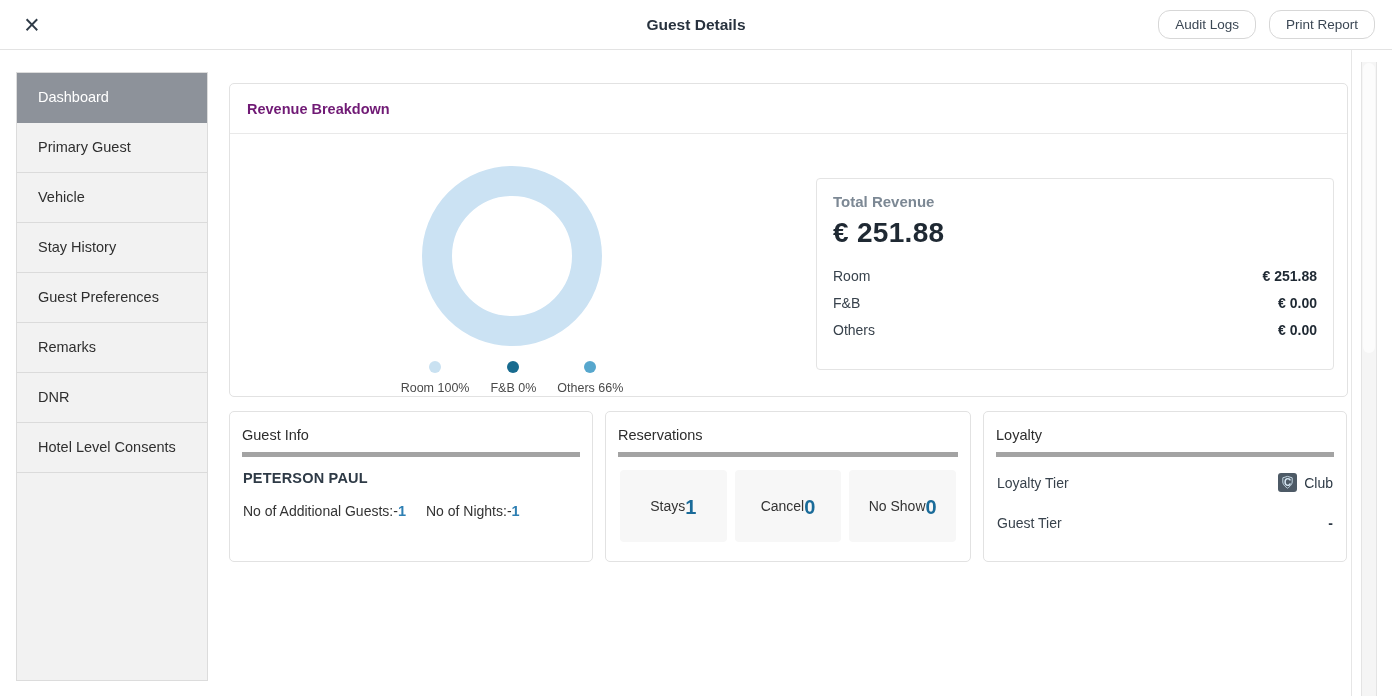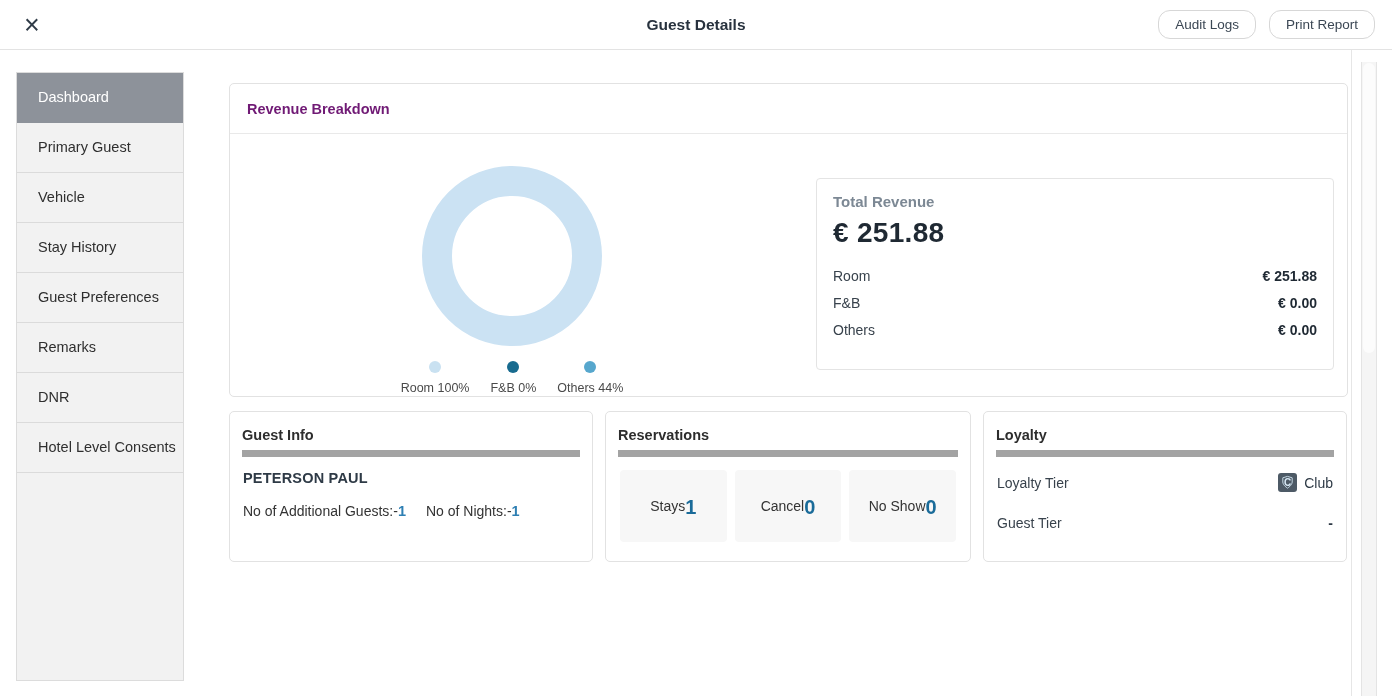--- a/index.html
+++ b/index.html
@@ -15,21 +15,21 @@
   .header-title { position:absolute; left:50%; top:0; transform:translateX(-50%);
     line-height:49px; font-size:15.5px; font-weight:bold; color:#28323e; white-space:nowrap; }
   .header-actions { position:absolute; right:17px; top:10px; display:flex; gap:13px; }
   .btn { height:29px; padding:0 16px; background:#fff; border:1px solid #d7d7d7;
     border-radius:12px; font-size:13.5px; color:#3b4754; cursor:pointer;
     font-family:"Liberation Sans", sans-serif; }
 
   .content { position:absolute; top:50px; left:0; right:0; bottom:0; }
 
   
-  .sidebar { position:absolute; left:16px; top:22px; width:168px; height:609px;
+  .sidebar { position:absolute; left:16px; top:22px; width:192px; height:609px;
     background:#f2f2f2; border:1px solid #dcdcdc; }
   .side-item { height:50px; line-height:49px; padding-left:21px; font-size:14.5px;
     color:#2f2f2f; border-bottom:1px solid #dbdbdb; cursor:pointer; white-space:nowrap;
     overflow:hidden; }
   .side-item.active { background:#8d929a; color:#ffffff; border-bottom-color:#8d929a; }
 
   
   .card { position:absolute; background:#fff; border:1px solid #e2e2e2; border-radius:5px; }
   .revenue-card { left:229px; top:33px; width:1119px; height:314px; }
   .card-header-lg { height:50px; line-height:50px; padding:0 17px; border-bottom:1px solid #e9e9e9;
@@ -56,22 +56,22 @@
     letter-spacing:0.3px; }
   .total-rows { margin-top:13px; }
   .total-row { display:flex; justify-content:space-between; align-items:center; height:27px; }
   .total-row .rlabel { font-size:14px; color:#38424c; }
   .total-row .rvalue { font-size:14px; font-weight:bold; color:#1f2933; }
 
   
   .guest-card { left:229px; top:361px; width:364px; height:151px; }
   .resv-card  { left:605px; top:361px; width:366px; height:151px; }
   .loyalty-card { left:983px; top:361px; width:364px; height:151px; }
-  .card-header-sm { margin:0 12px; height:45px; line-height:47px; border-bottom:7px solid #a3a3a3;
-    font-size:14.5px; font-weight:bold; color:#2d2d2d; }
+  .card-header-sm { margin:0 12px; height:45px; line-height:47px; border-bottom:5px solid #a3a3a3;
+    font-size:14.5px; font-weight:normal; color:#2d2d2d; }
 
   .guest-body { padding:13px 13px 0; }
   .guest-name { font-size:14.5px; font-weight:bold; color:#2e3a46; letter-spacing:0.2px; }
   .guest-fields { margin-top:17px; display:flex; gap:20px; align-items:baseline; }
   .gfield { display:flex; align-items:flex-start; }
   .gfield .flabel { font-size:14px; color:#333; white-space:nowrap; }
   .gfield .fvalue { font-size:14.5px; font-weight:bold; color:#2e7fb3; }
 
   .stats-row { display:flex; gap:8px; padding:13px 14px 0; }
   .stat-box { width:108px; height:72px; background:#f7f7f7; border-radius:4px;
@@ -131,21 +131,21 @@
         <div class="legend-item">
           <span class="legend-dot dot-room"></span>
           <span class="legend-label">Room 100%</span>
         </div>
         <div class="legend-item">
           <span class="legend-dot dot-fnb"></span>
           <span class="legend-label">F&amp;B 0%</span>
         </div>
         <div class="legend-item">
           <span class="legend-dot dot-others"></span>
-          <span class="legend-label">Others 44%</span>
+          <span class="legend-label">Others 66%</span>
         </div>
       </div>
     </div>
 
     <div class="total-panel">
       <div class="total-label">Total Revenue</div>
       <div class="total-amount">€ 251.88</div>
       <div class="total-rows">
         <div class="total-row">
           <span class="rlabel">Room</span>

